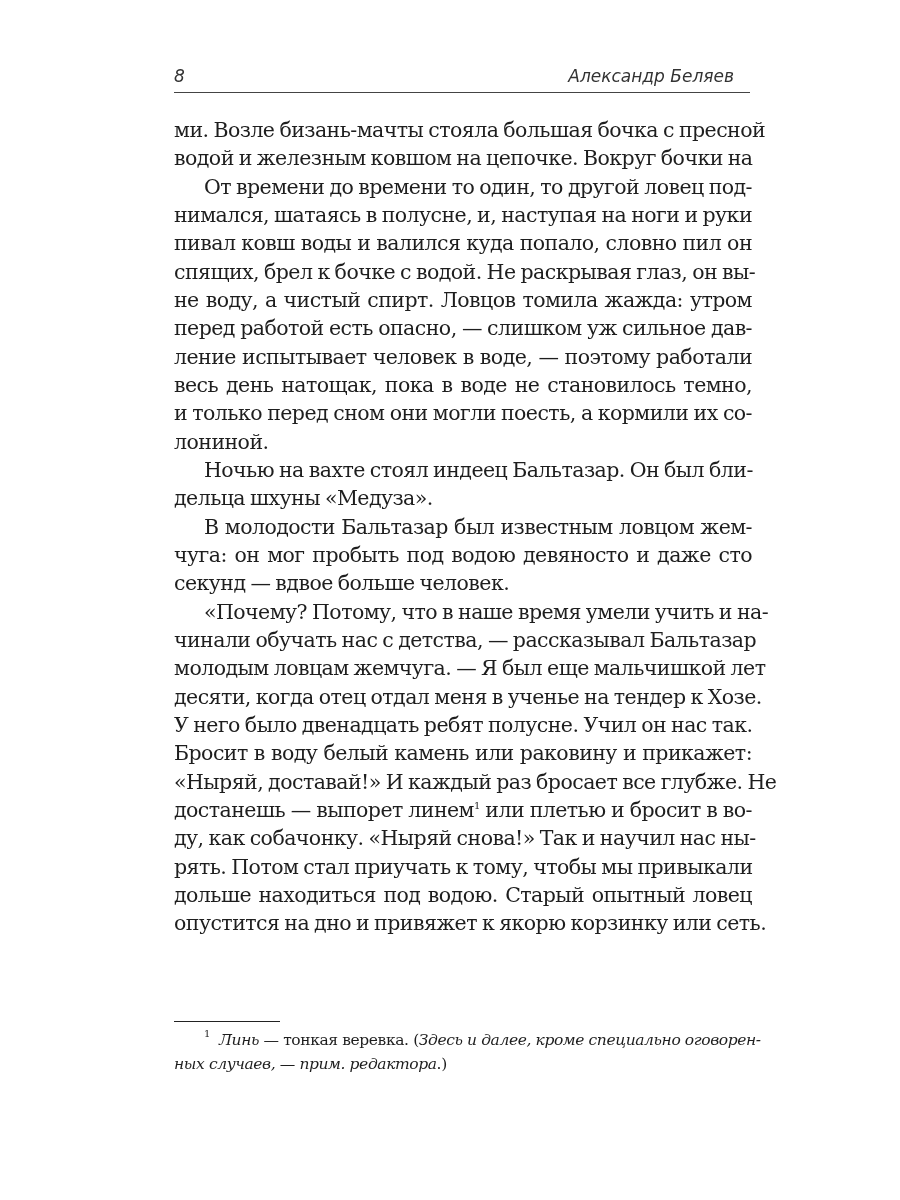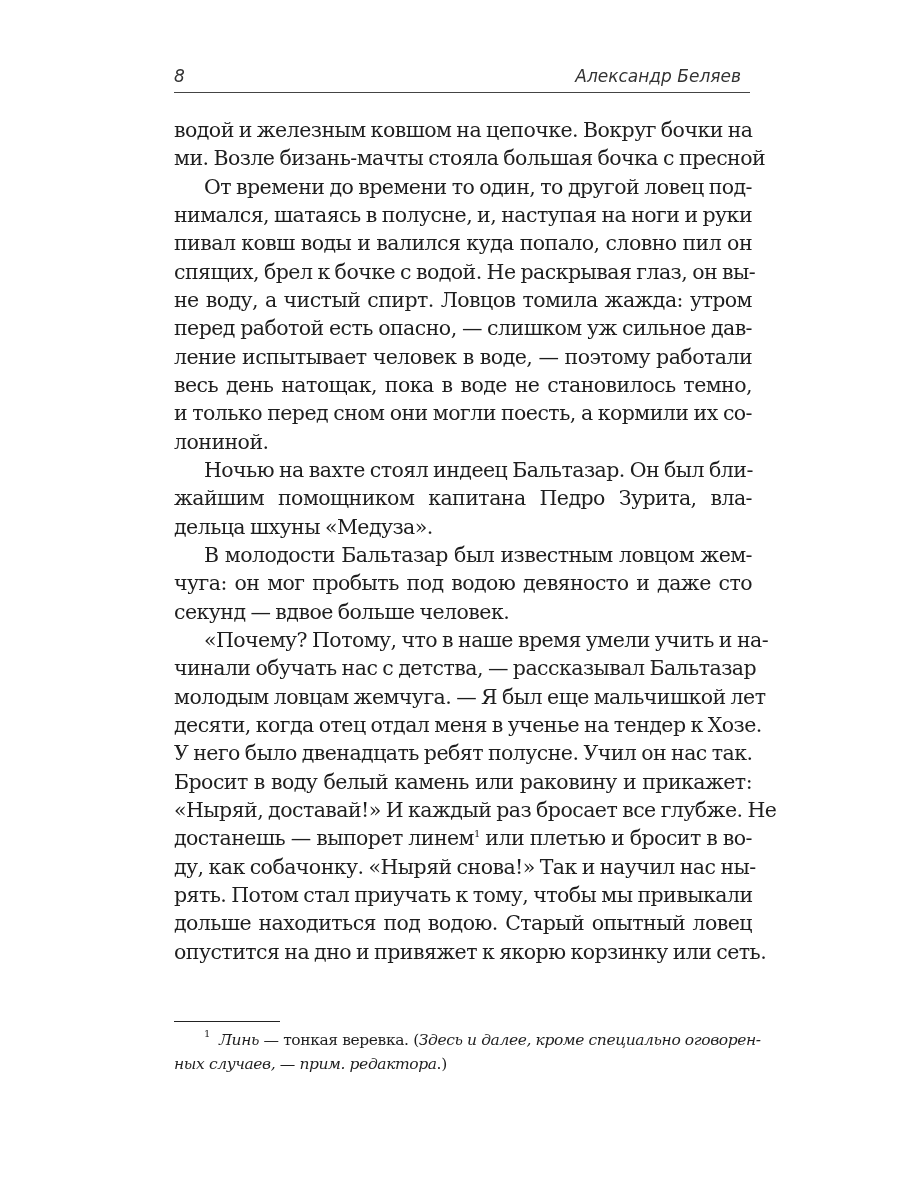--- a/index.html
+++ b/index.html
@@ -6,21 +6,21 @@
   body {
     width: 900px; height: 1200px; background: #ffffff; position: relative; overflow: hidden;
     color: #1e1e1e;
   }
   .header {
     position: absolute; left: 174px; top: 62px; width: 576px; height: 30px;
     border-bottom: 1.6px solid #444;
     font-family: "DejaVu Sans", sans-serif; font-style: italic; font-size: 17px; color: #333;
   }
   .header .pn { position: absolute; left: 0; top: 4px; }
-  .header .author { position: absolute; right: 9px; top: 4px; }
+  .header .author { position: absolute; right: 16px; top: 4px; }
   .body {
     position: absolute; left: 174px; top: 116px; width: 578px;
     font-family: "DejaVu Serif", serif; font-size: 20.5px; line-height: 28.33px;
     letter-spacing: -0.55px; word-spacing: -1px;
   }
   .line { display: block; white-space: nowrap; height: 28.33px; text-align: justify; text-align-last: justify; }
   .line.last { text-align-last: left; }
   .line.indent { padding-left: 30px; }
   .fn-rule { position: absolute; left: 174px; top: 1021px; width: 106px; border-top: 1.3px solid #222; }
   .footnote {
@@ -35,34 +35,33 @@
 </style>
 </head>
 <body>
 
 <div class="header">
   <span class="pn">8</span>
   <span class="author">Александр Беляев</span>
 </div>
 
 <div class="body" id="body-text">
+    <span class="line">ми. Возле бизань-мачты стояла большая бочка с пресной</span>
     <span class="line">водой и железным ковшом на цепочке. Вокруг бочки на</span>
-    <span class="line">ми. Возле бизань-мачты стояла большая бочка с пресной</span>
     <span class="line indent">От времени до времени то один, то другой ловец под-</span>
     <span class="line">нимался, шатаясь в полусне, и, наступая на ноги и руки</span>
     <span class="line">пивал ковш воды и валился куда попало, словно пил он</span>
     <span class="line">спящих, брел к бочке с водой. Не раскрывая глаз, он вы-</span>
     <span class="line">не воду, а чистый спирт. Ловцов томила жажда: утром</span>
     <span class="line">перед работой есть опасно, — слишком уж сильное дав-</span>
     <span class="line">ление испытывает человек в воде, — поэтому работали</span>
     <span class="line">весь день натощак, пока в воде не становилось темно,</span>
     <span class="line">и только перед сном они могли поесть, а кормили их со-</span>
     <span class="line last">лониной.</span>
     <span class="line indent">Ночью на вахте стоял индеец Бальтазар. Он был бли-</span>
-    <span class="line">жайшим помощником капитана Педро Зурита, вла-</span>
     <span class="line last">дельца шхуны «Медуза».</span>
     <span class="line indent">В молодости Бальтазар был известным ловцом жем-</span>
     <span class="line">чуга: он мог пробыть под водою девяносто и даже сто</span>
     <span class="line last">секунд — вдвое больше человек.</span>
     <span class="line indent">«Почему? Потому, что в наше время умели учить и на-</span>
     <span class="line">чинали обучать нас с детства, — рассказывал Бальтазар</span>
     <span class="line">молодым ловцам жемчуга. — Я был еще мальчишкой лет</span>
     <span class="line">десяти, когда отец отдал меня в ученье на тендер к Хозе.</span>
     <span class="line">У него было двенадцать ребят полусне. Учил он нас так.</span>
     <span class="line">Бросит в воду белый камень или раковину и прикажет:</span>

